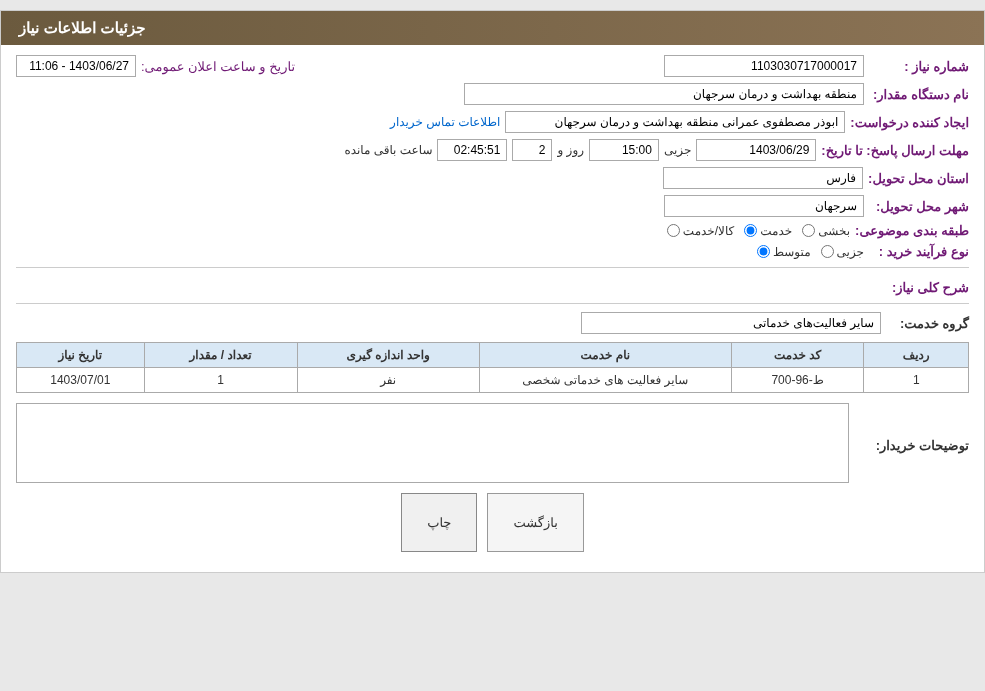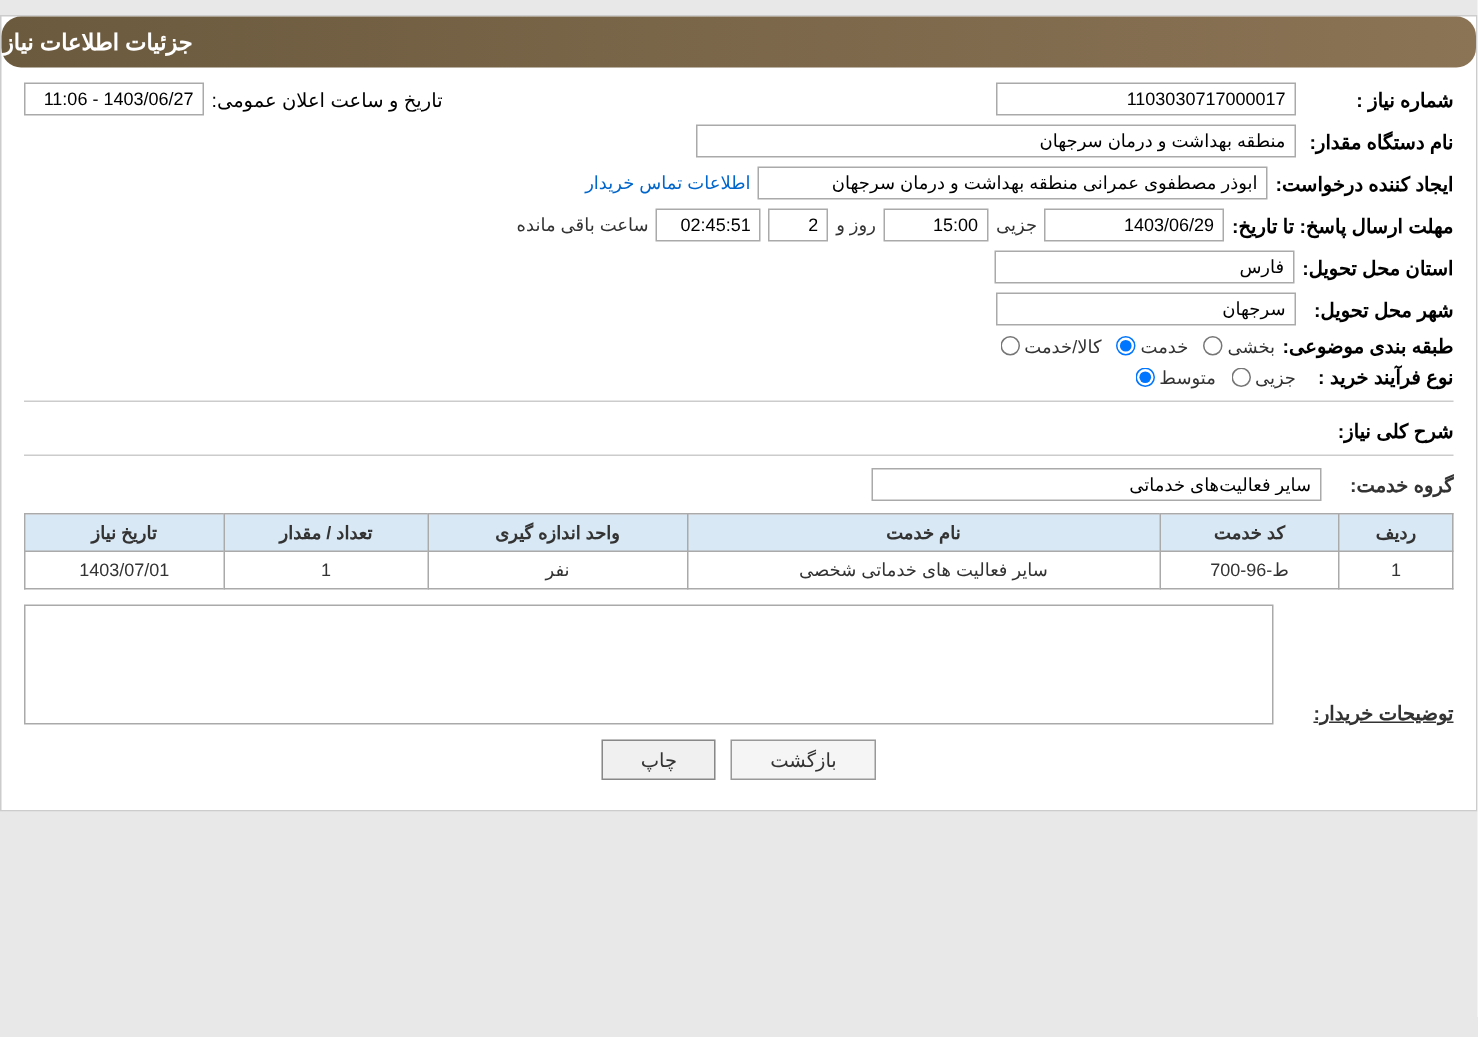--- a/index.html
+++ b/index.html
@@ -13,36 +13,35 @@
     .page-wrapper {
       max-width: 985px;
       margin: 10px auto;
       background: #fff;
       border: 1px solid #ccc;
     }
     .header-bar {
       background: linear-gradient(to left, #8B7355, #6B5A3E);
       color: #fff;
       text-align: left;
-      padding: 8px 1px;
+      padding: 8px 18px;
       font-size: 15px;
       font-weight: bold;
-      border-radius: 13px;
     }
     .content-area {
       padding: 10px 15px;
     }
     .form-row {
       display: flex;
       align-items: center;
       margin-bottom: 6px;
       gap: 5px;
     }
     .label {
-      color: #000000;
+      color: #701a75;
       white-space: nowrap;
       font-size: 13px;
       min-width: 100px;
       text-align: right;
     }
     .label-wide {
       min-width: 130px;
     }
     .input-box {
       border: 1px solid #aaa;
@@ -84,21 +83,21 @@
       margin-bottom: 10px;
     }
     table {
       width: 100%;
       border-collapse: collapse;
       font-size: 12px;
     }
     table th {
       background: #d9e8f5;
       border: 1px solid #aaa;
-      padding: 5px 8px;
+      padding: 5px 24px;
       text-align: center;
       font-weight: bold;
     }
     table td {
       border: 1px solid #aaa;
       padding: 5px 8px;
       text-align: center;
       background: #fff;
     }
     .textarea-box {
@@ -106,40 +105,39 @@
       height: 80px;
       border: 1px solid #aaa;
       font-family: Tahoma, Arial, sans-serif;
       font-size: 12px;
       padding: 5px;
       direction: rtl;
       resize: none;
     }
     .buyer-notes-section {
       display: flex;
-      align-items: flex-end;
+      align-items: center;
       gap: 10px;
       margin-bottom: 10px;
-      text-decoration: underline;
     }
     .buyer-notes-label {
       font-weight: bold;
       font-size: 13px;
       min-width: 110px;
       padding-top: 5px;
       text-align: right;
     }
     .btn-row {
       display: flex;
       justify-content: center;
       gap: 10px;
       margin: 10px 0;
     }
     .btn {
-      padding: 5px 25px;
+      padding: 21px 25px;
       border: 1px solid #888;
       cursor: pointer;
       font-family: Tahoma, Arial, sans-serif;
       font-size: 13px;
     }
     .btn-print {
       background: #f0f0f0;
       color: #333;
     }
     .btn-back {

